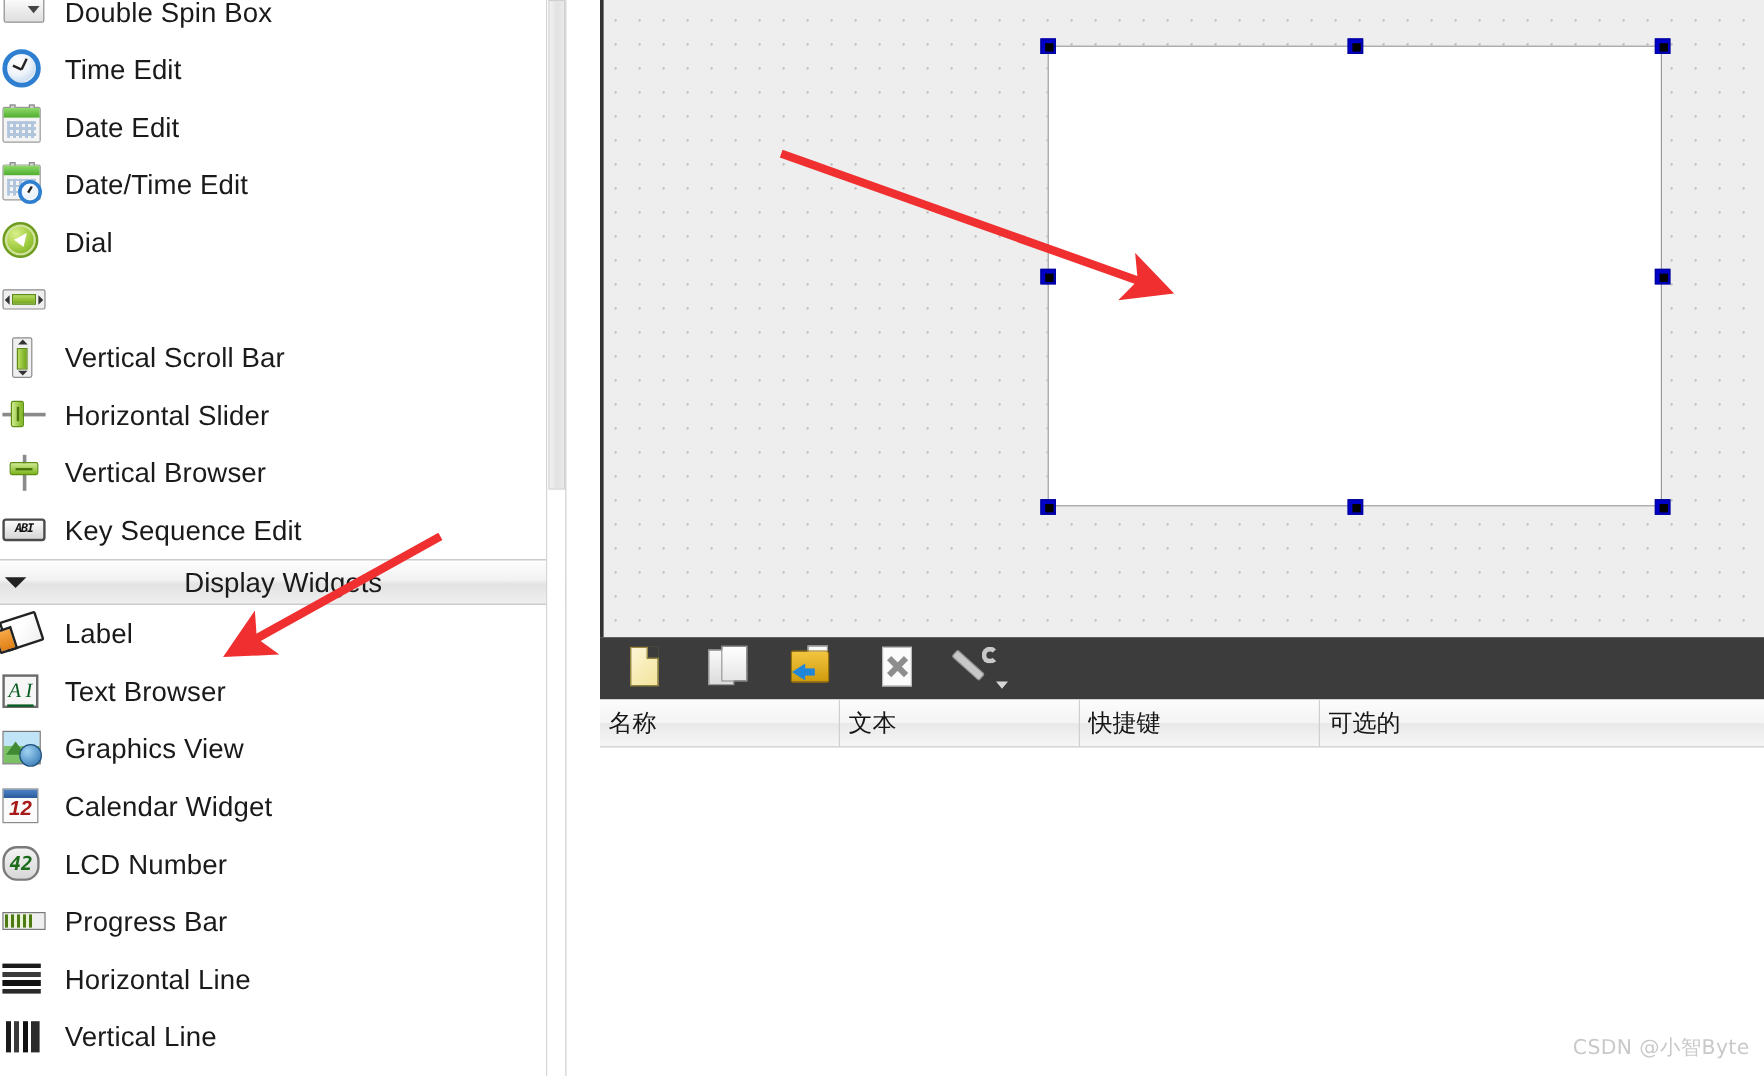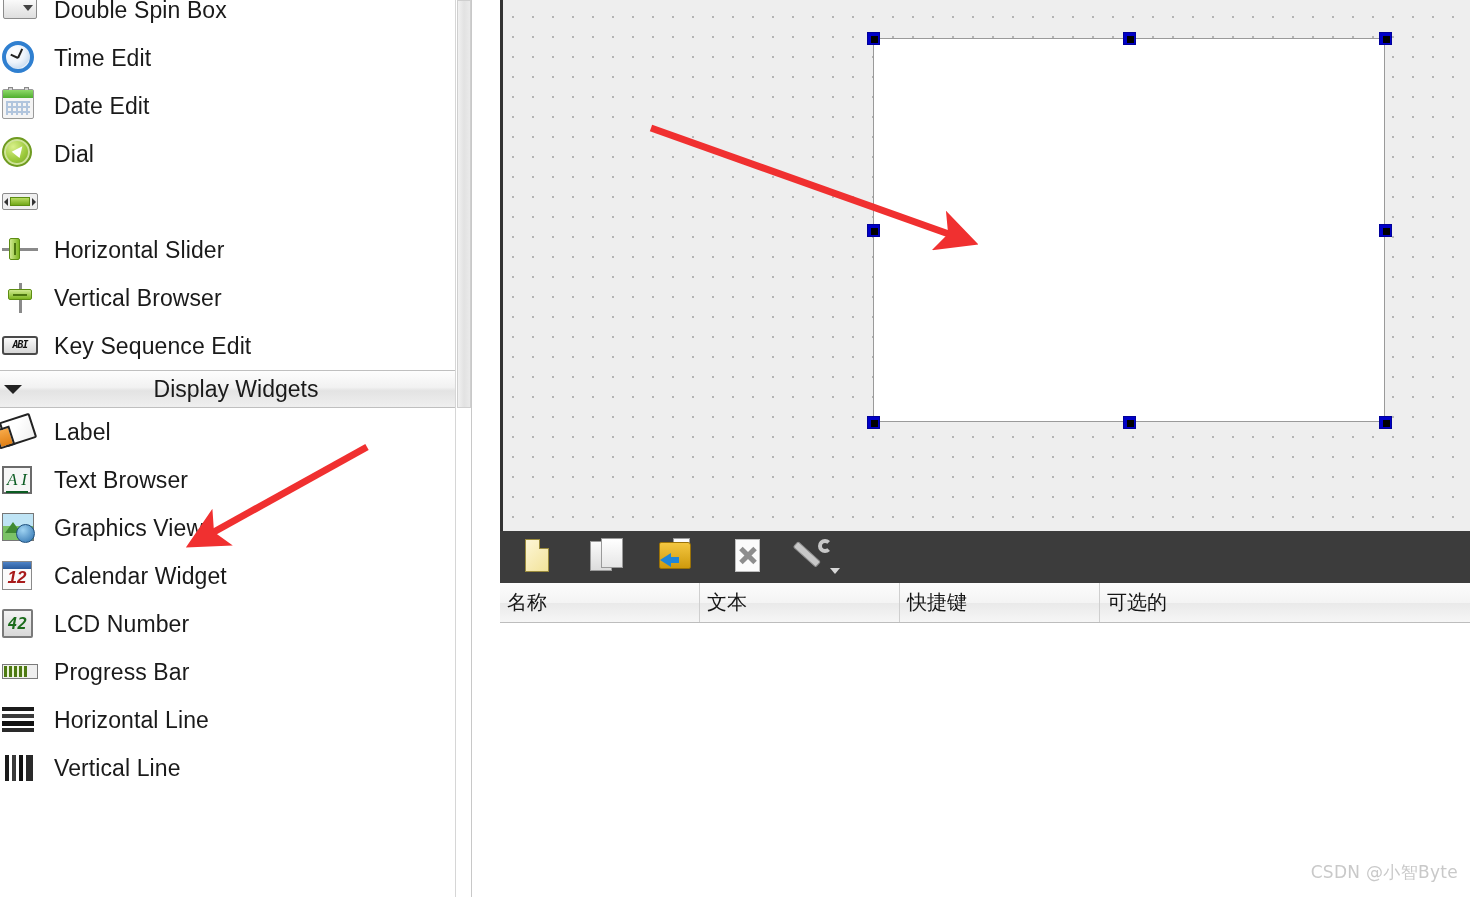--- a/index.html
+++ b/index.html
@@ -134,21 +134,21 @@
     border-left:8px solid transparent;border-right:8px solid transparent;border-bottom:11px solid #3f8a33;}
   .ic-gv:after{content:"";position:absolute;right:-2px;bottom:-3px;width:17px;height:17px;border-radius:50%;
     background:radial-gradient(circle at 35% 30%,#9fd3f2,#2b6fae);border:1px solid #1d4f7d;}
 
   
   .ic-cw{ top:2px; width:30px;height:29px;background:#fbfbfb;border:1px solid #8a8a8a;}
   .ic-cw .top{position:absolute;left:0;right:0;top:0;height:7px;background:linear-gradient(#4f83c6,#2a5b9c);}
   .ic-cw .num{position:absolute;left:0;right:0;top:6px;text-align:center;font-size:17px;font-weight:bold;color:#a81a1a;}
 
   
-  .ic-lcd{ top:2px; width:31px;height:29px;background:linear-gradient(#f3f3f3,#d8d8d8);border:2px solid #7a7a7a;border-radius:2px;}
+  .ic-lcd{ top:2px; width:31px;height:29px;background:linear-gradient(#f3f3f3,#d8d8d8);border:2px solid #7a7a7a;border-radius:12px;}
   .ic-lcd .num{position:absolute;left:0;right:0;top:3px;text-align:center;
     font-family:"DejaVu Sans Mono",monospace;font-size:16px;color:#1b6b1b;}
 
   
   .ic-pb{ top:9px; width:36px;height:15px;background:#efefef;border:1px solid #7a7a7a;}
   .ic-pb .fill{position:absolute;left:1px;top:1px;bottom:1px;width:23px;
     background:repeating-linear-gradient(to right,#4d7a12 0 3px,#eaf3d5 3px 5px);}
 
   
   .ic-hl{ top:4px; width:32px;height:25px;
@@ -261,38 +261,60 @@
           <i class="ic ic-cal">
               <b class="peg1"></b>
               <b class="peg2"></b>
               <b class="top"></b>
               <b class="grid"></b>
             </i>
         </span>
         <span class="lbl">Date Edit</span>
       </div>
 
+      <div class="wb-item">
+        <span class="ico">
+          <i class="ic ic-cal ic-dt">
+              <b class="peg1"></b>
+              <b class="peg2"></b>
+              <b class="top"></b>
+              <b class="grid"></b>
+              <b class="mini"></b>
+            </i>
+        </span>
+        <span class="lbl">Date/Time Edit</span>
+      </div>
 
       <div class="wb-item">
         <span class="ico">
             <i class="ic ic-dial"></i>
           </span>
         <span class="lbl">Dial</span>
       </div>
 
       <div class="wb-item">
         <span class="ico">
           <i class="ic ic-hsb">
               <b class="a1"></b>
               <b class="bar"></b>
               <b class="a2"></b>
             </i>
         </span>
       </div>
 
+      <div class="wb-item">
+        <span class="ico">
+          <i class="ic ic-vsb">
+              <b class="a1"></b>
+              <b class="bar"></b>
+              <b class="a2"></b>
+            </i>
+        </span>
+        <span class="lbl">Vertical Scroll Bar</span>
+      </div>
 
       <div class="wb-item">
         <span class="ico">
           <i class="ic ic-hsl">
               <b class="line"></b>
               <b class="handle"></b>
             </i>
         </span>
         <span class="lbl">Horizontal Slider</span>
       </div>

